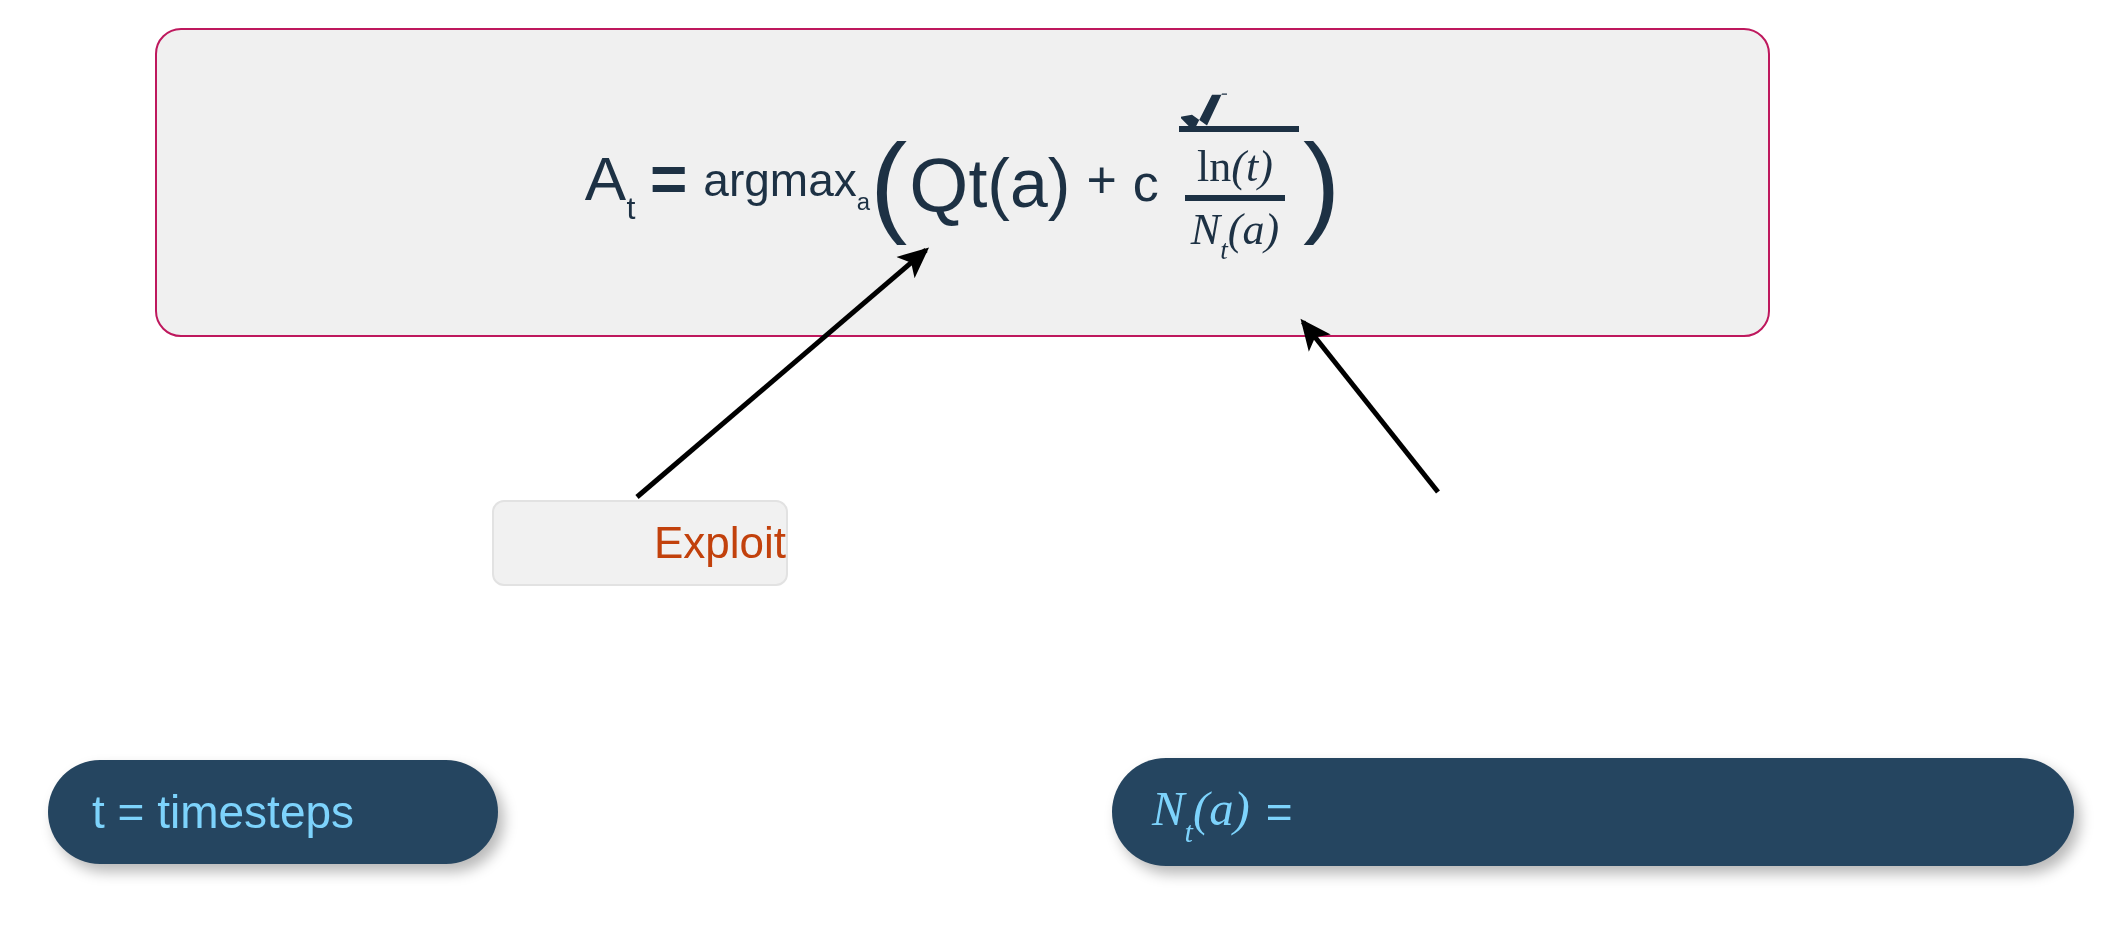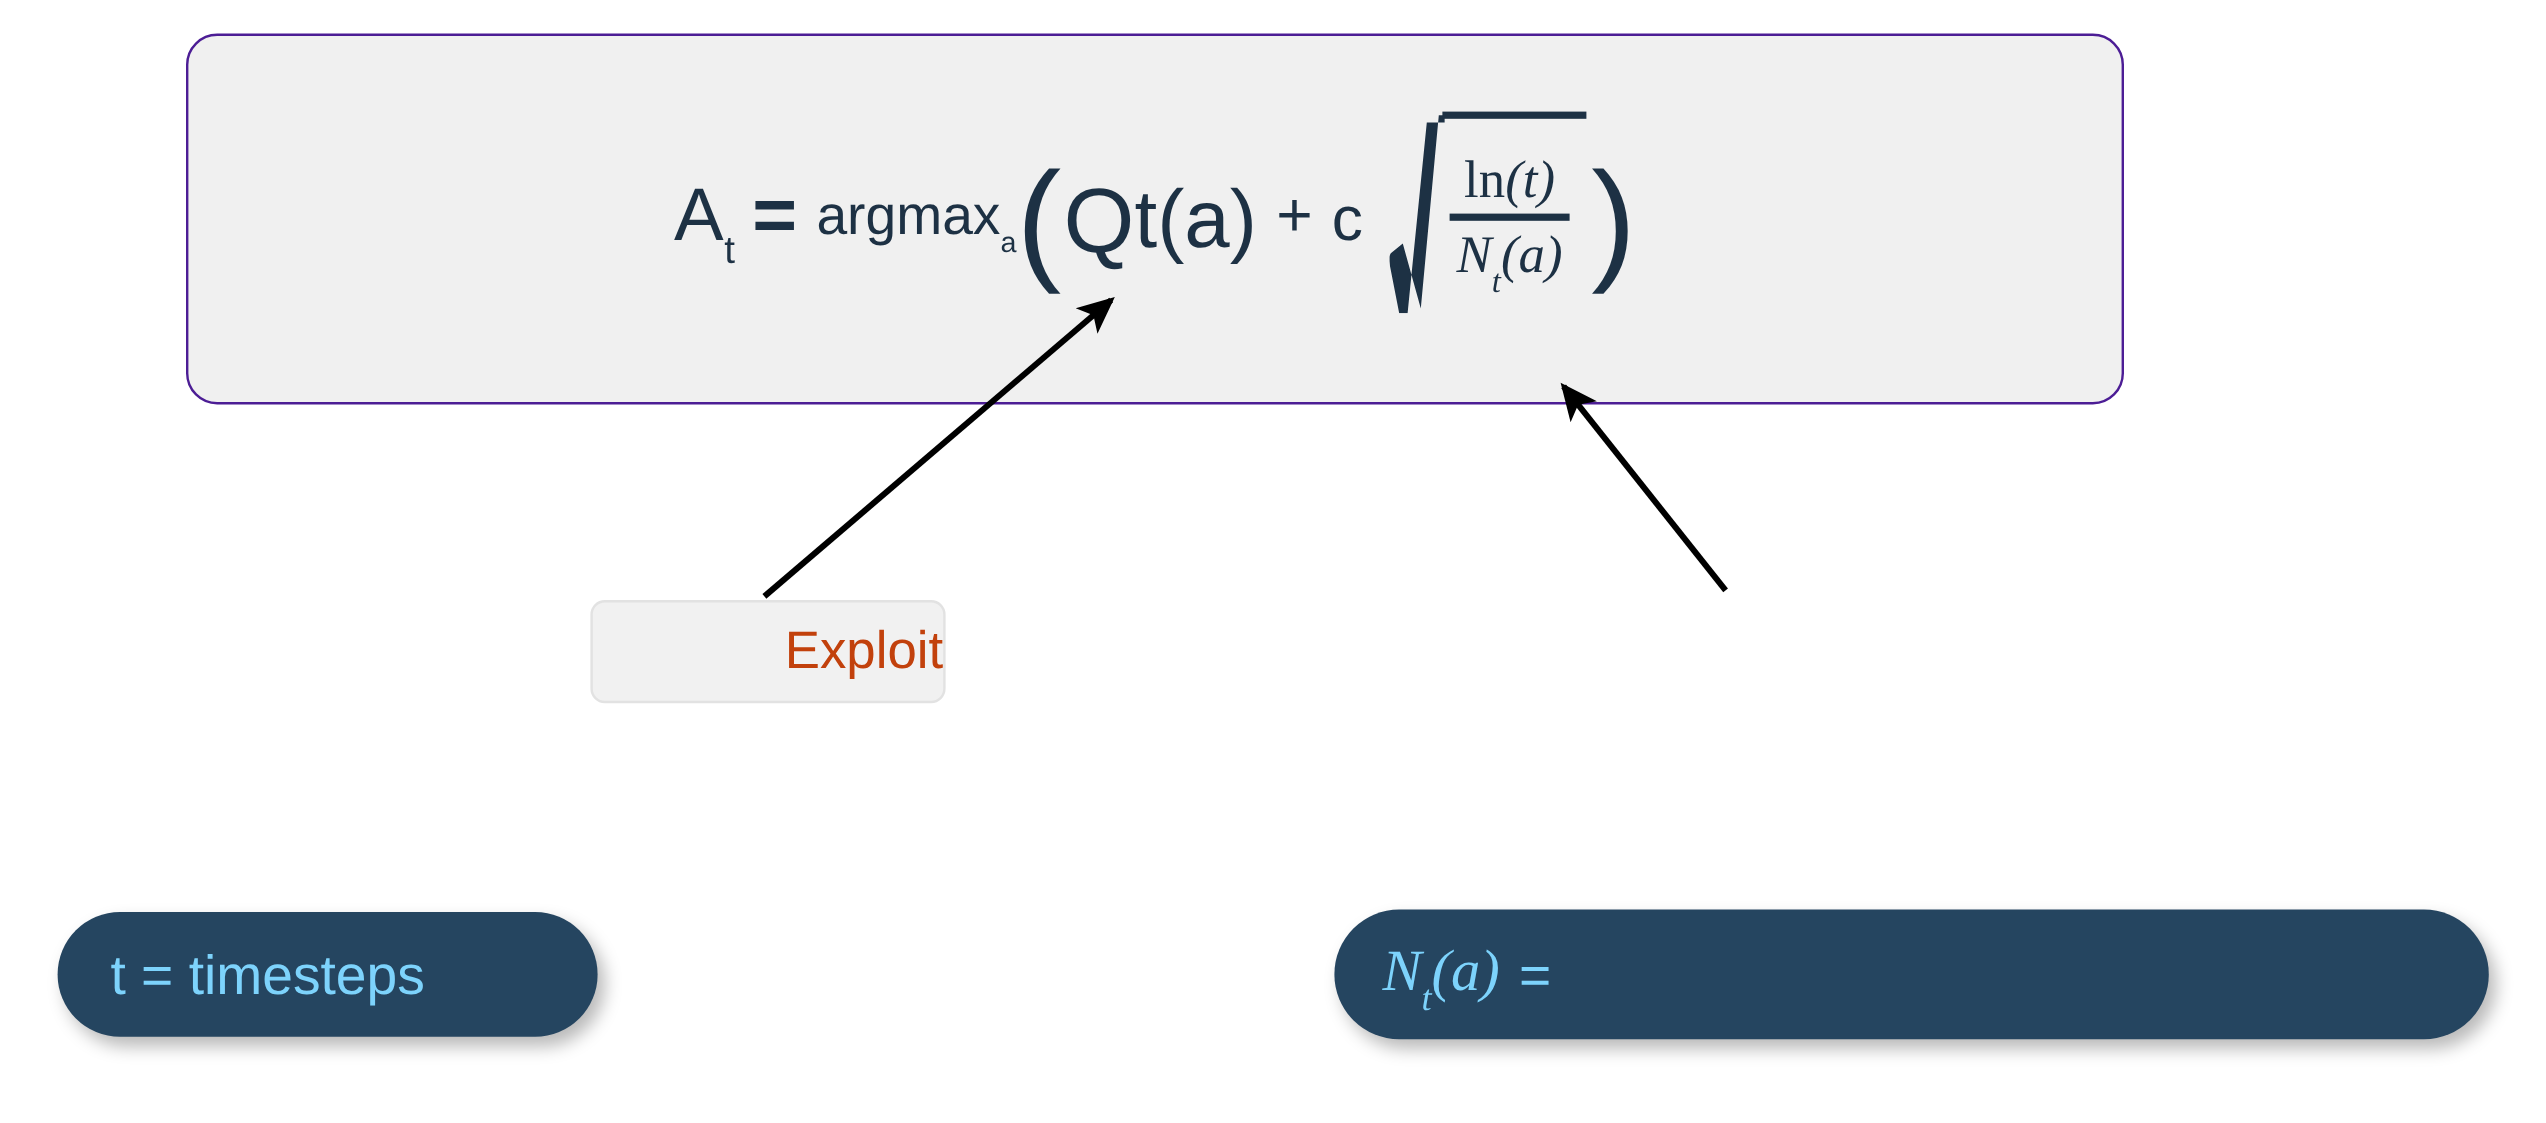--- a/index.html
+++ b/index.html
@@ -24,21 +24,21 @@
 
   
   .formula-panel {
     position: absolute;
     left: 155px;
     top: 28px;
     width: 1615px;
     height: 309px;
     box-sizing: border-box;
     background: #f0f0f0;
-    border: 2px solid #4c1d95;
+    border: 2px solid #be185d;
     border-radius: 26px;
   }
 
   .formula-row {
     position: absolute;
     left: 0;
     top: 0;
     width: 100%;
     height: 100%;
     display: flex;
@@ -103,20 +103,21 @@
     margin-right: 22px;
   }
 
   
   .sqrt {
     display: inline-flex;
     align-items: stretch;
     position: relative;
     top: -6px;
     height: 168px;
+    flex-direction: column;
   }
   .sqrt-sign {
     width: 46px;
     height: 168px;
     display: block;
   }
   .sqrt-body {
     border-top: 6px solid #1d3144;
     padding: 10px 14px 0 6px;
     display: flex;

